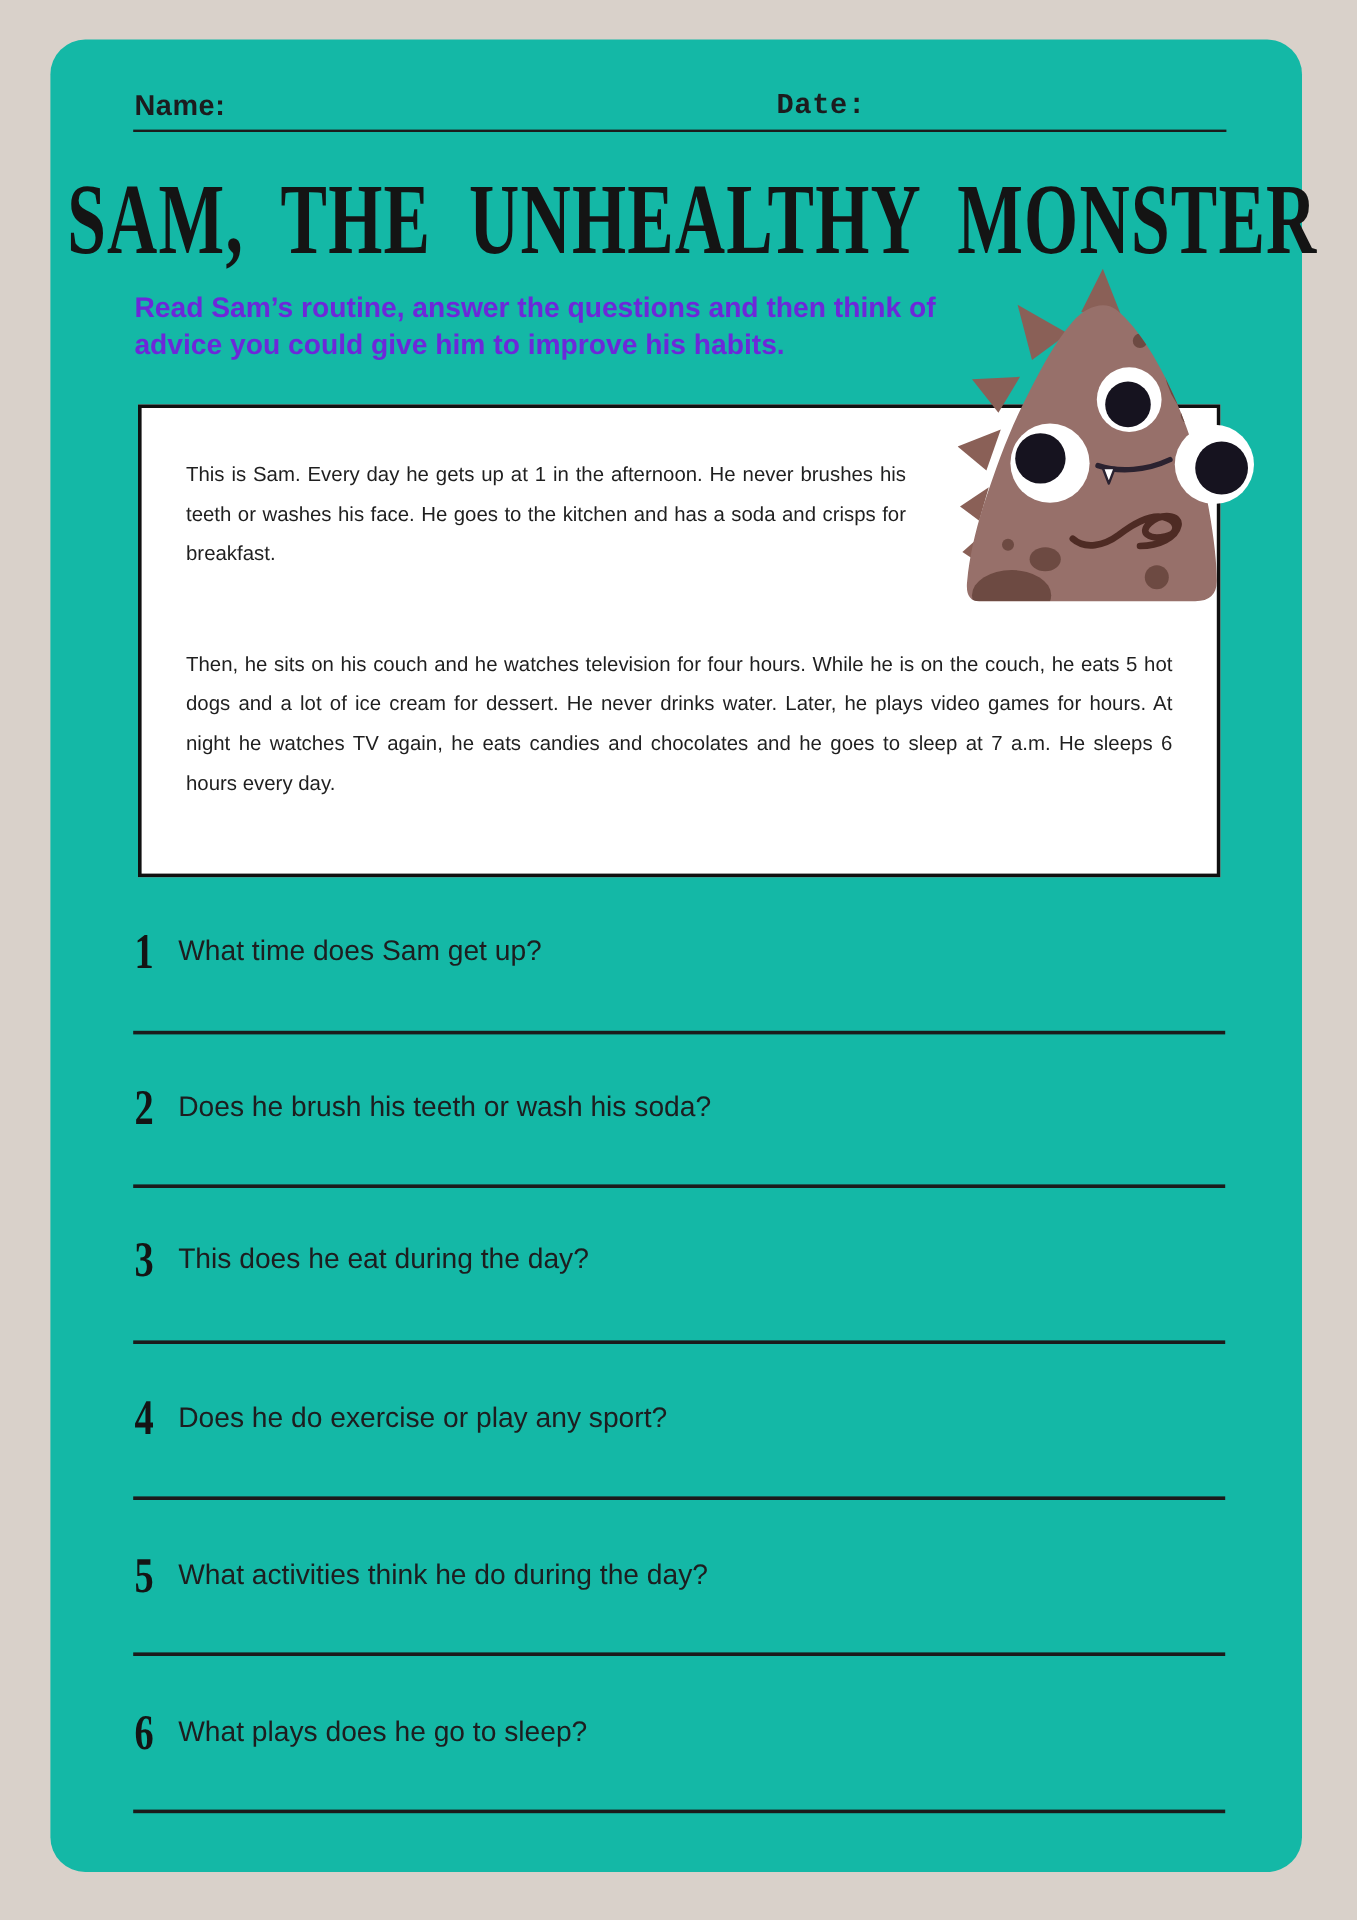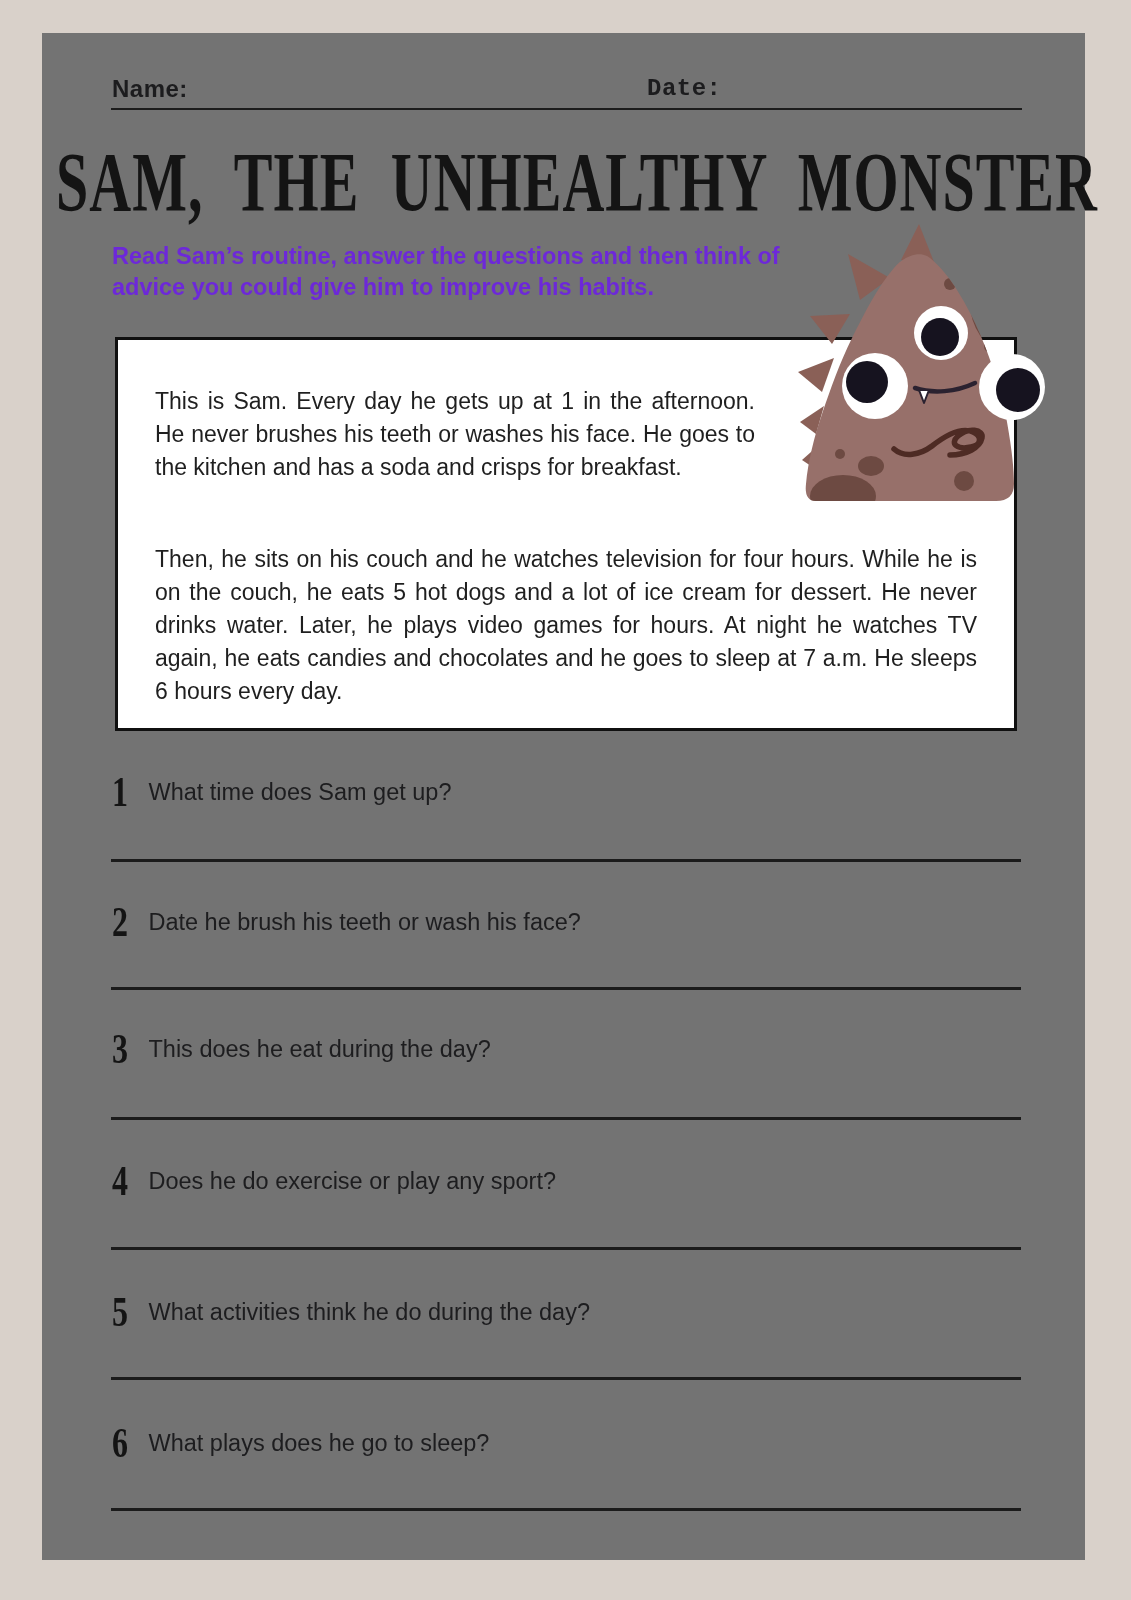--- a/index.html
+++ b/index.html
@@ -5,21 +5,22 @@
   html,body{margin:0;padding:0;}
   body{
     width:1131px;height:1600px;
     background:#d9d1ca;
     position:relative;
     font-family:"Liberation Sans", sans-serif;
     overflow:hidden;
   }
   .page{
     position:absolute;left:42px;top:33px;width:1043px;height:1527px;
-    background:#737373;
+    background:#14b8a6;
+    border-radius:29px;
   }
   .abs{position:absolute;}
   .hdr-label{
     font-size:24px;font-weight:700;color:#1c1c1e;letter-spacing:.5px;
   }
   .rule{
     position:absolute;height:2px;background:#1c1c1c;
   }
   .title{
     position:absolute;left:56px;top:154px;width:975px;
@@ -33,21 +34,21 @@
   .instructions{
     position:absolute;left:112px;top:241px;width:720px;
     font-size:23.5px;font-weight:700;line-height:31px;color:#6d28d9;
   }
   .passage-box{
     position:absolute;left:115px;top:337px;width:896px;height:388px;
     border:3px solid #101010;background:#fff;
   }
   .para{
     position:absolute;
-    font-size:23px;line-height:33px;color:#1f1f1f;
+    font-size:17px;line-height:33px;color:#1f1f1f;
     text-align:justify;
   }
   .p1{left:155px;top:362px;width:600px;}
   .p2{left:155px;top:520px;width:822px;}
   .monster{
     position:absolute;left:798px;top:222px;width:250px;height:285px;
     z-index:5;
   }
   .q-row{position:absolute;left:112px;width:910px;height:40px;}
   .q-num{
@@ -130,21 +131,21 @@
 </svg>
 
 <div class="q-row" style="top:775px">
   <span class="q-num">1</span>
   <span class="q-text">What time does Sam get up?</span>
 </div>
 <div class="answer-line" style="top:859px"></div>
 
 <div class="q-row" style="top:905px">
   <span class="q-num">2</span>
-  <span class="q-text">Date he brush his teeth or wash his face?</span>
+  <span class="q-text">Does he brush his teeth or wash his soda?</span>
 </div>
 <div class="answer-line" style="top:987px"></div>
 
 <div class="q-row" style="top:1032px">
   <span class="q-num">3</span>
   <span class="q-text">This does he eat during the day?</span>
 </div>
 <div class="answer-line" style="top:1117px"></div>
 
 <div class="q-row" style="top:1164px">

